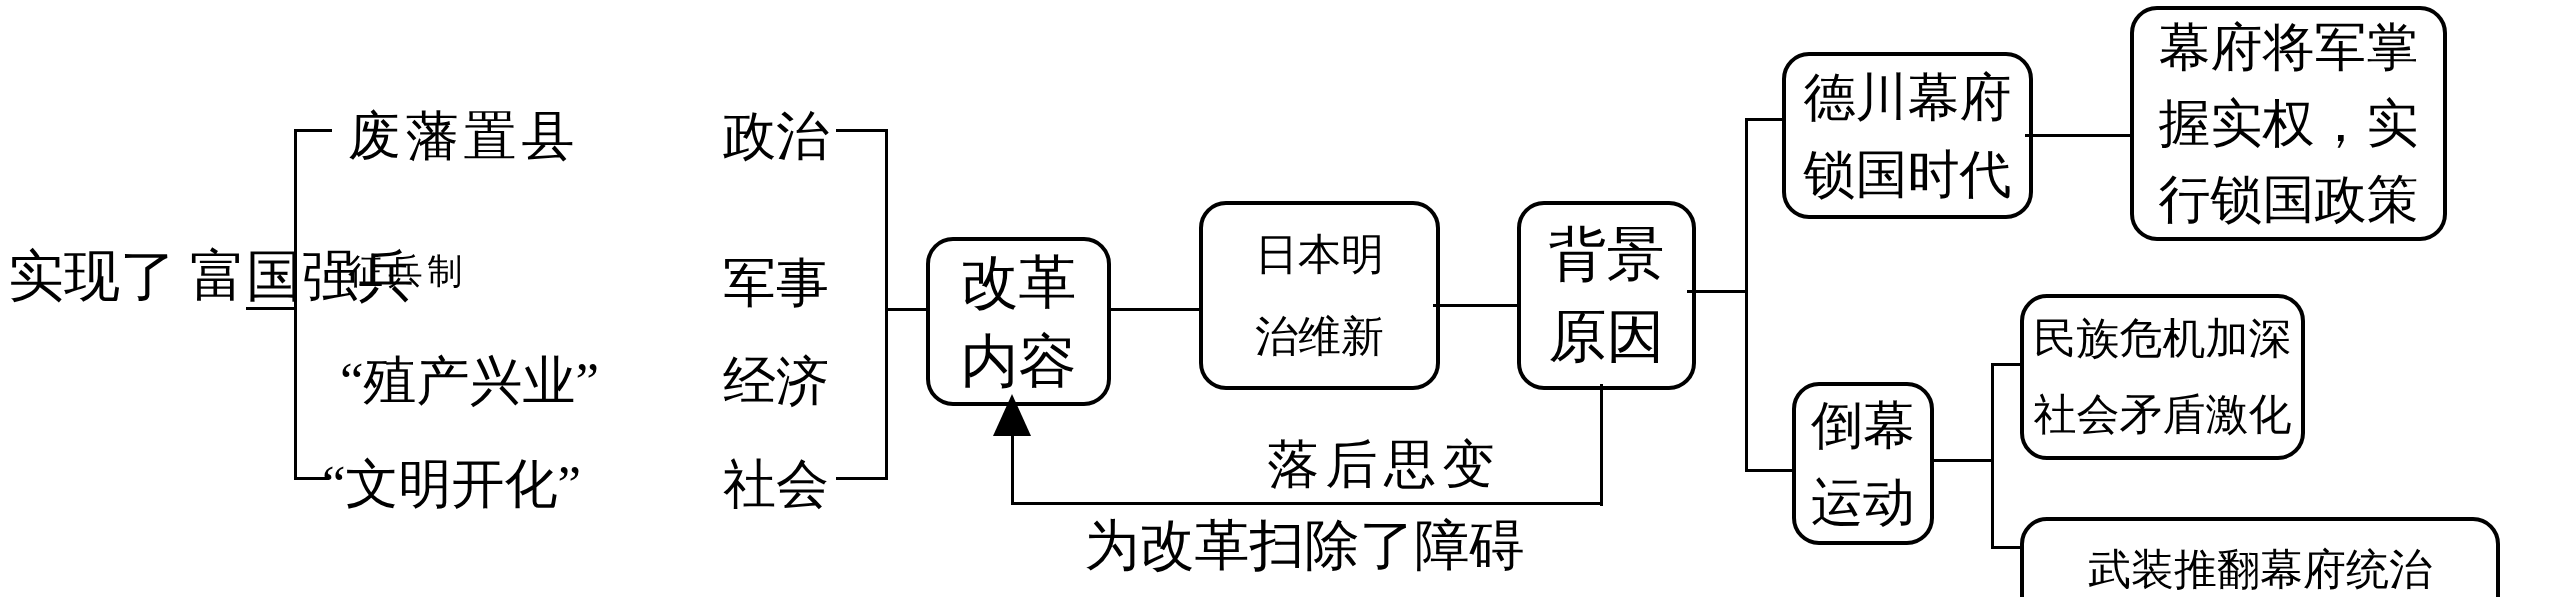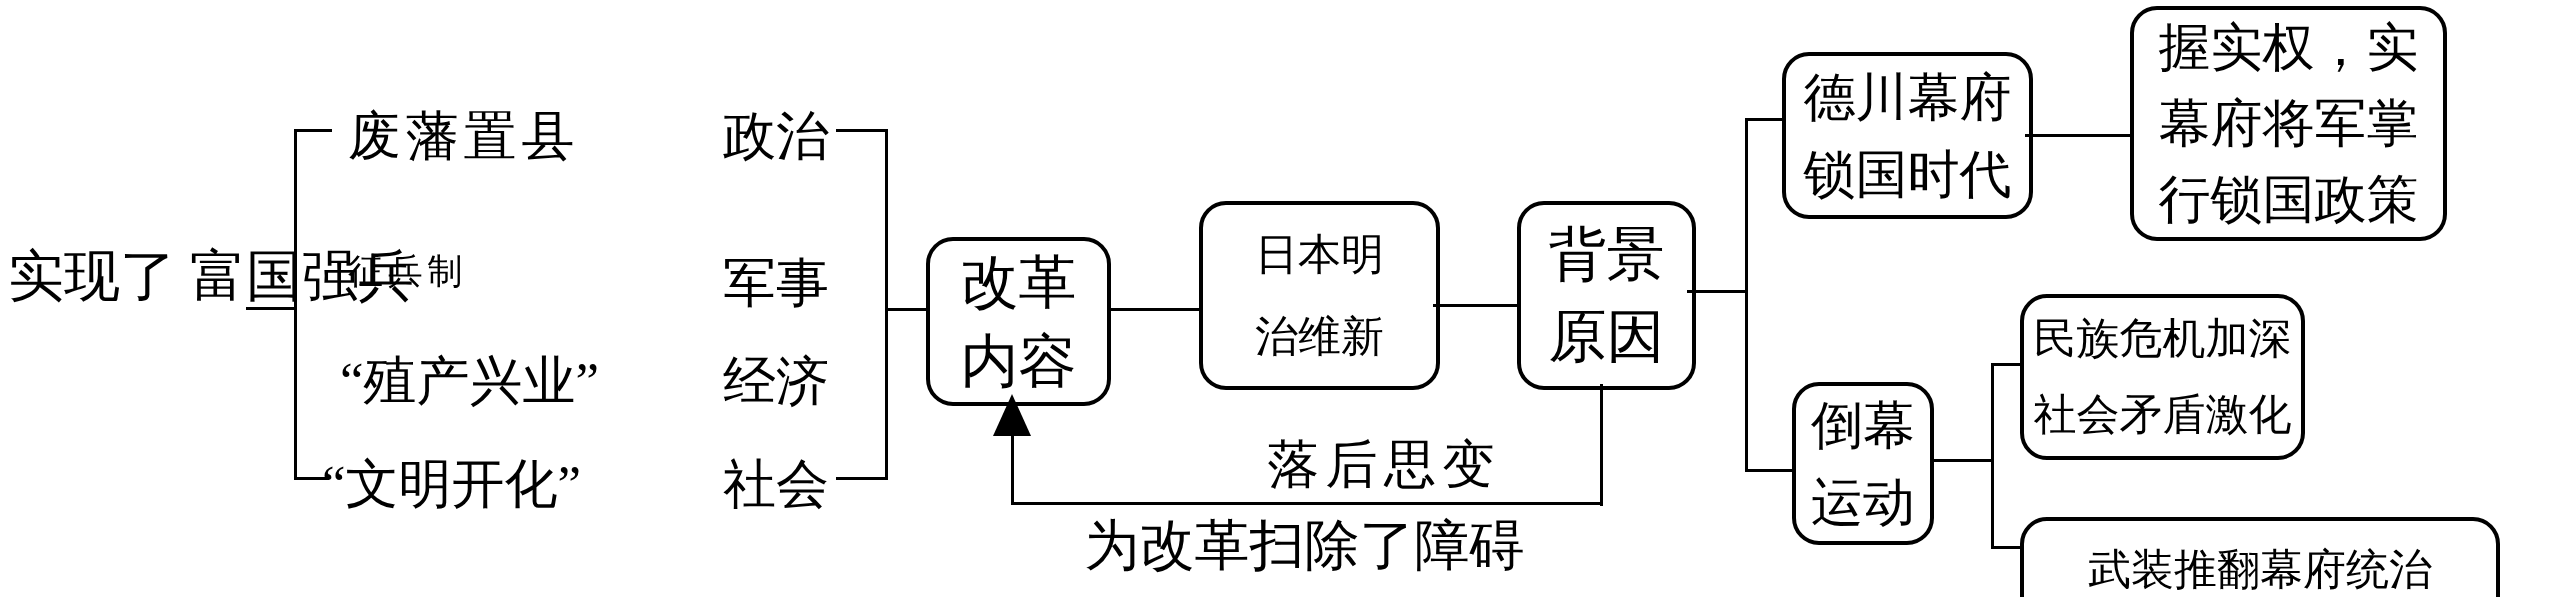--- a/index.html
+++ b/index.html
@@ -80,22 +80,22 @@
   <div class="ln" style="left:1745px;top:469px;width:47px;height:3.2px;"></div>
 
   <div class="node" style="left:1782px;top:52px;width:243px;height:159px;font-size:52px;line-height:77px;">
     <span>德川幕府</span>
     <span>锁国时代</span>
   </div>
 
   <div class="ln" style="left:2025px;top:134px;width:105px;height:3.2px;"></div>
 
   <div class="node" style="left:2130px;top:6.4px;width:309px;height:227px;font-size:52px;line-height:76px;">
+    <span>幕府将军掌</span>
     <span>握实权，实</span>
-    <span>幕府将军掌</span>
     <span>行锁国政策</span>
   </div>
 
   <div class="node" style="left:1792px;top:382px;width:134px;height:155px;font-size:52px;line-height:77px;">
     <span>倒幕</span>
     <span>运动</span>
   </div>
 
   <div class="ln" style="left:1934px;top:459px;width:59px;height:3.2px;"></div>
 

